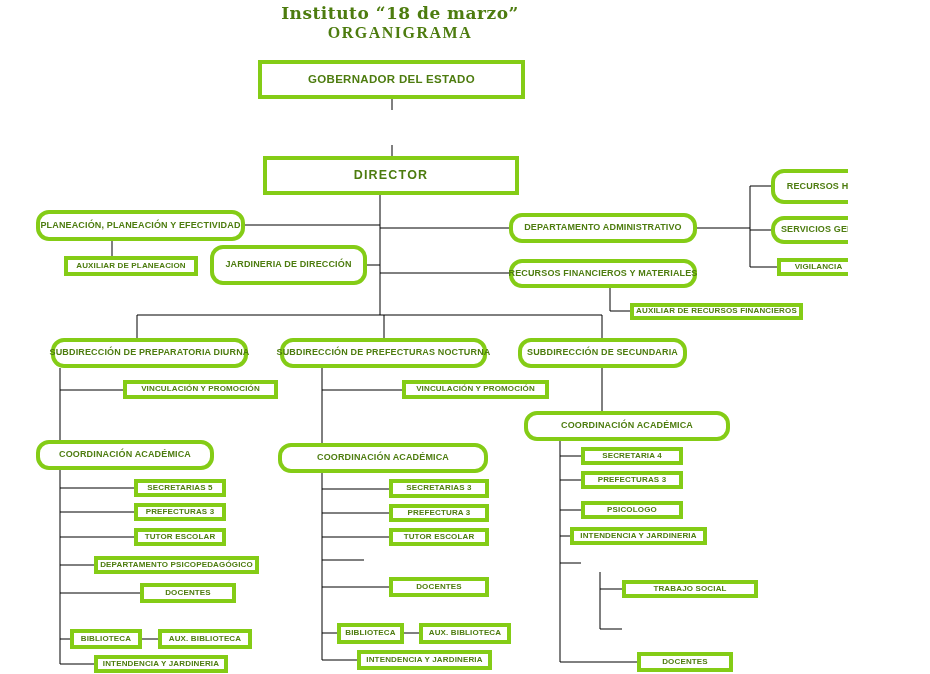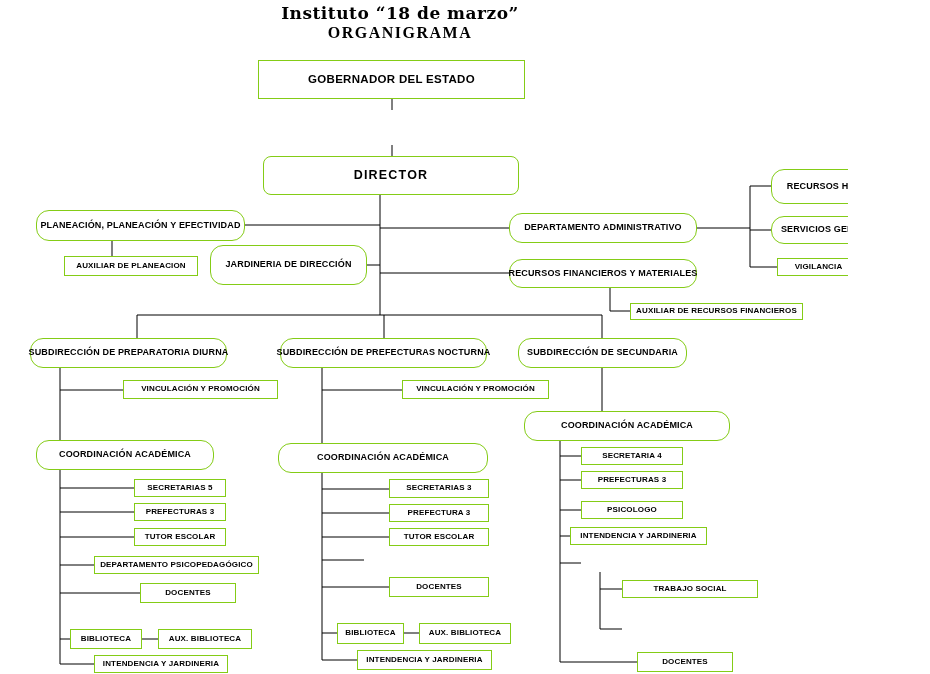--- a/index.html
+++ b/index.html
@@ -1,29 +1,29 @@
 <!DOCTYPE html>
 <html><head>
 <meta charset="utf-8">
 <style>
   html,body { margin:0; padding:0; background:#fff; }
   .canvas {
     position:relative; width:848px; height:674px; background:#ffffff;
-    font-family:"Liberation Sans", sans-serif; color:#000000; overflow:hidden;
+    font-family:"Liberation Sans", sans-serif; color:#4d7c0f; overflow:hidden;
   }
   svg.lines { position:absolute; left:0; top:0; z-index:1; }
   .node {
     position:absolute; z-index:2; box-sizing:border-box;
-    border:1px solid #84cc16; background:#fff;
+    border:4px solid #84cc16; background:#fff;
     display:flex; align-items:center; justify-content:center;
     text-align:center; font-weight:bold; line-height:1.05;
     white-space:nowrap; padding:1px 2px;
   }
   .xl  { font-size:11.5px; letter-spacing:0.3px; }
-  .dir { font-size:12.5px; letter-spacing:1.2px;border-radius:8px; }
+  .dir { font-size:12.5px; letter-spacing:1.2px; }
   .md  { font-size:9px;  letter-spacing:0.15px;border-radius:13px; }
   .sm  { font-size:8px;  letter-spacing:0.15px; }
   .header { position:absolute; left:150px; top:3px; width:500px; text-align:center; z-index:2; }
   .inst {
     font-family:"DejaVu Serif", serif; font-weight:bold; font-size:17px; letter-spacing:0.5px;
   }
   .org-title {
     font-family:"Liberation Serif", serif; font-weight:bold; font-size:16px;
     letter-spacing:1.5px; margin-top:1px;text-align:center;
   }
@@ -100,21 +100,21 @@
   <div class="node md" style="left:36px;top:210px;width:209px;height:31px">PLANEACIÓN, PLANEACIÓN Y EFECTIVIDAD</div>
   <div class="node sm" style="left:64px;top:256px;width:134px;height:20px">AUXILIAR DE PLANEACION</div>
   <div class="node md" style="left:210px;top:245px;width:157px;height:40px">JARDINERIA DE DIRECCIÓN</div>
   <div class="node md" style="left:509px;top:213px;width:188px;height:30px">DEPARTAMENTO ADMINISTRATIVO</div>
   <div class="node md" style="left:771px;top:169px;width:134px;height:35px">RECURSOS HUMANOS</div>
   <div class="node md" style="left:771px;top:216px;width:130px;height:28px">SERVICIOS GENERALES</div>
   <div class="node sm" style="left:777px;top:258px;width:83px;height:18px">VIGILANCIA</div>
   <div class="node md" style="left:509px;top:259px;width:188px;height:29px">RECURSOS FINANCIEROS Y MATERIALES</div>
   <div class="node sm" style="left:630px;top:303px;width:173px;height:17px">AUXILIAR DE RECURSOS FINANCIEROS</div>
 
-  <div class="node md" style="left:30px;top:338px;width:197px;height:30px">SUBDIRECCIÓN DE PREPARATORIA DIURNA</div>
+  <div class="node md" style="left:51px;top:338px;width:197px;height:30px">SUBDIRECCIÓN DE PREPARATORIA DIURNA</div>
   <div class="node md" style="left:280px;top:338px;width:207px;height:30px">SUBDIRECCIÓN DE PREFECTURAS NOCTURNA</div>
   <div class="node md" style="left:518px;top:338px;width:169px;height:30px">SUBDIRECCIÓN DE SECUNDARIA</div>
 
   <div class="node sm" style="left:123px;top:380px;width:155px;height:19px">VINCULACIÓN Y PROMOCIÓN</div>
   <div class="node sm" style="left:402px;top:380px;width:147px;height:19px">VINCULACIÓN Y PROMOCIÓN</div>
 
   <div class="node md" style="left:524px;top:411px;width:206px;height:30px">COORDINACIÓN ACADÉMICA</div>
   <div class="node md" style="left:36px;top:440px;width:178px;height:30px">COORDINACIÓN ACADÉMICA</div>
   <div class="node md" style="left:278px;top:443px;width:210px;height:30px">COORDINACIÓN ACADÉMICA</div>
 

